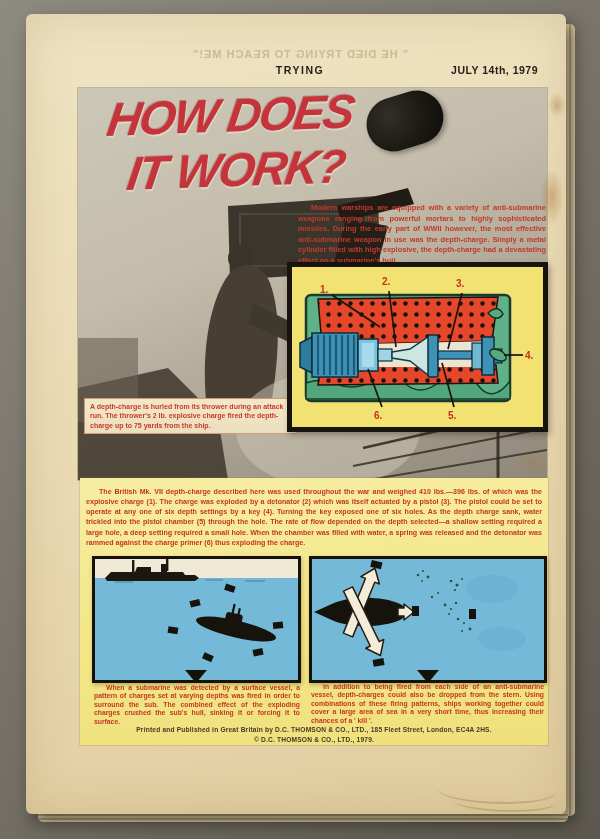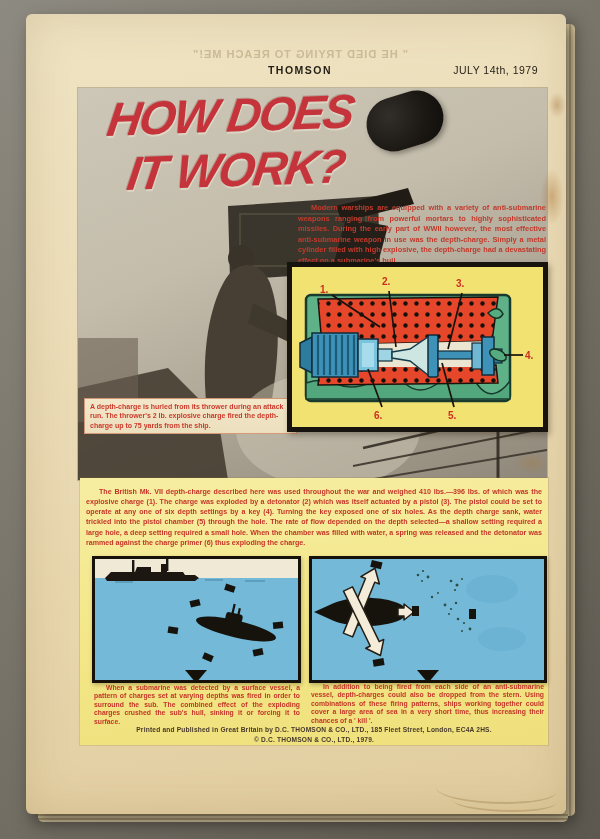--- a/index.html
+++ b/index.html
@@ -13,21 +13,21 @@
         background:repeating-linear-gradient(90deg,#e2d1a8 0 2px,#b6a37b 2px 4px,#d8c69c 4px 6px);
         border-radius:0 5px 5px 0;}
   .page-stack-bottom{position:absolute;left:38px;top:812px;width:530px;height:10px;
         background:repeating-linear-gradient(180deg,#e0cfa6 0 2px,#b3a078 2px 4px);
         border-radius:0 0 5px 5px;}
   .showthrough{position:absolute;left:80px;right:80px;top:48px;text-align:center;
         transform:scaleX(-1);color:#b4a17c;font-weight:bold;font-size:11px;
         letter-spacing:1px;opacity:.6;}
   .masthead{position:absolute;left:0;right:0;top:64px;text-align:center;
         font-size:10.5px;font-weight:bold;letter-spacing:1.5px;color:#231d15;}
-  .issue-date{position:absolute;right:62px;top:64px;font-size:10.5px;font-weight:normal;
+  .issue-date{position:absolute;right:62px;top:64px;font-size:10.5px;font-weight:bold;
         letter-spacing:.5px;color:#231d15;}
   .photo{position:absolute;left:78px;top:88px;width:469px;height:392px;
         background:linear-gradient(158deg,#cdc7b7 0%,#c4bdac 38%,#aba393 68%,#8f8779 100%);
         box-shadow:0 0 0 1px rgba(60,50,35,.25);}
   .photo svg{position:absolute;left:0;top:0;}
   .headline{position:absolute;color:#c5333b;font-weight:bold;font-style:italic;
         letter-spacing:-2px;transform:rotate(-2deg) skewX(-10deg);transform-origin:left bottom;
         text-shadow:1px 2px 0 rgba(255,248,230,.35), -1px -1px 0 rgba(120,25,25,.25);
         white-space:nowrap;}
   .headline.l1{left:104px;top:92px;font-size:47px;}
@@ -79,21 +79,21 @@
 </head>
 <body>
 
 <div class="canvas">
 
   <div class="page-stack-right"></div>
   <div class="page-stack-bottom"></div>
   <div class="page"></div>
 
   <div class="showthrough">" HE DIED TRYING TO REACH ME!"</div>
-  <div class="masthead">THOMSON</div>
+  <div class="masthead">TRYING</div>
   <div class="issue-date">JULY 14th, 1979</div>
 
   <div class="photo">
     <svg width="469" height="392" viewBox="0 0 469 392">
       <polygon points="150,118 300,108 302,182 152,192" fill="#2f2a22" opacity="0.92"></polygon>
       <rect x="162" y="126" width="126" height="52" fill="none" stroke="#59513f" stroke-width="2" opacity="0.7"></rect>
       <polygon points="235,252 268,130 310,138 277,260" fill="#241f18"></polygon>
       <polygon points="258,118 330,100 336,116 264,134" fill="#201b14"></polygon>
       <circle cx="163" cy="170" r="13" fill="#3a332a"></circle>
       <path d="M130,330 C120,260 135,205 152,185 C168,170 185,178 192,195 C205,230 200,280 190,335 Z" fill="#473f33"></path>

